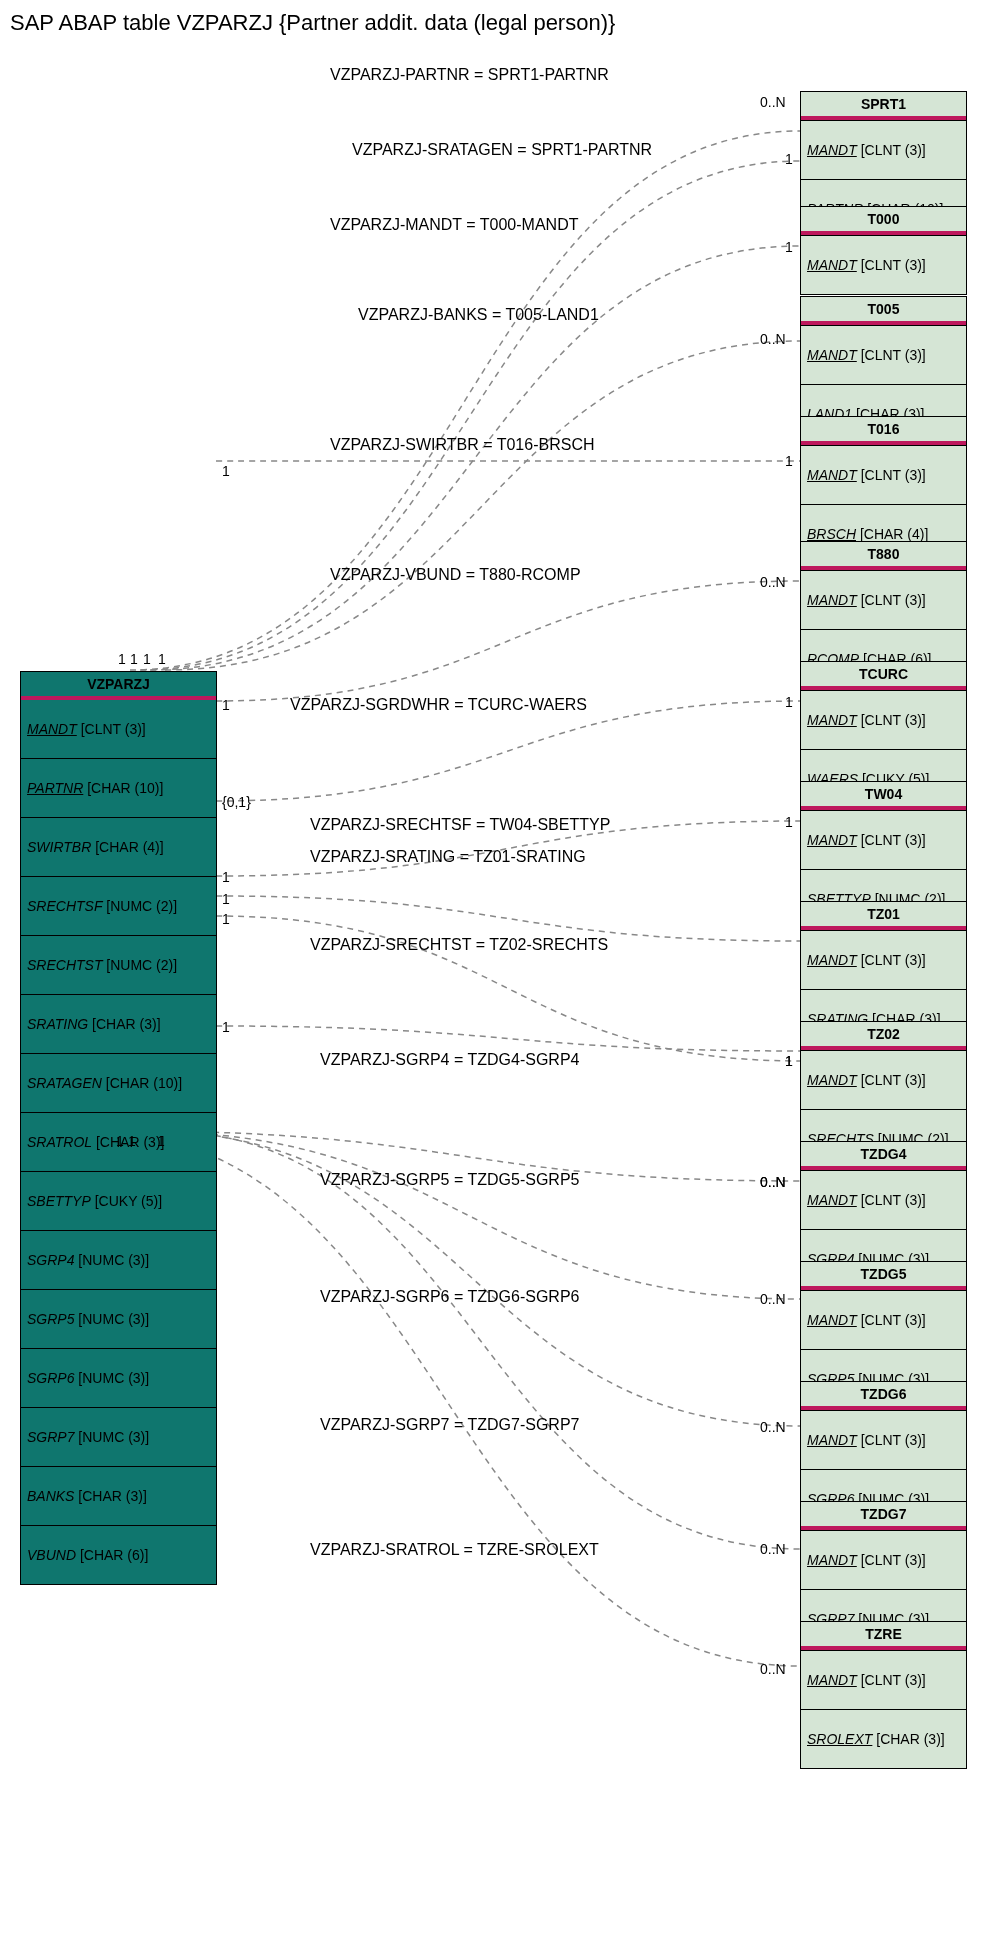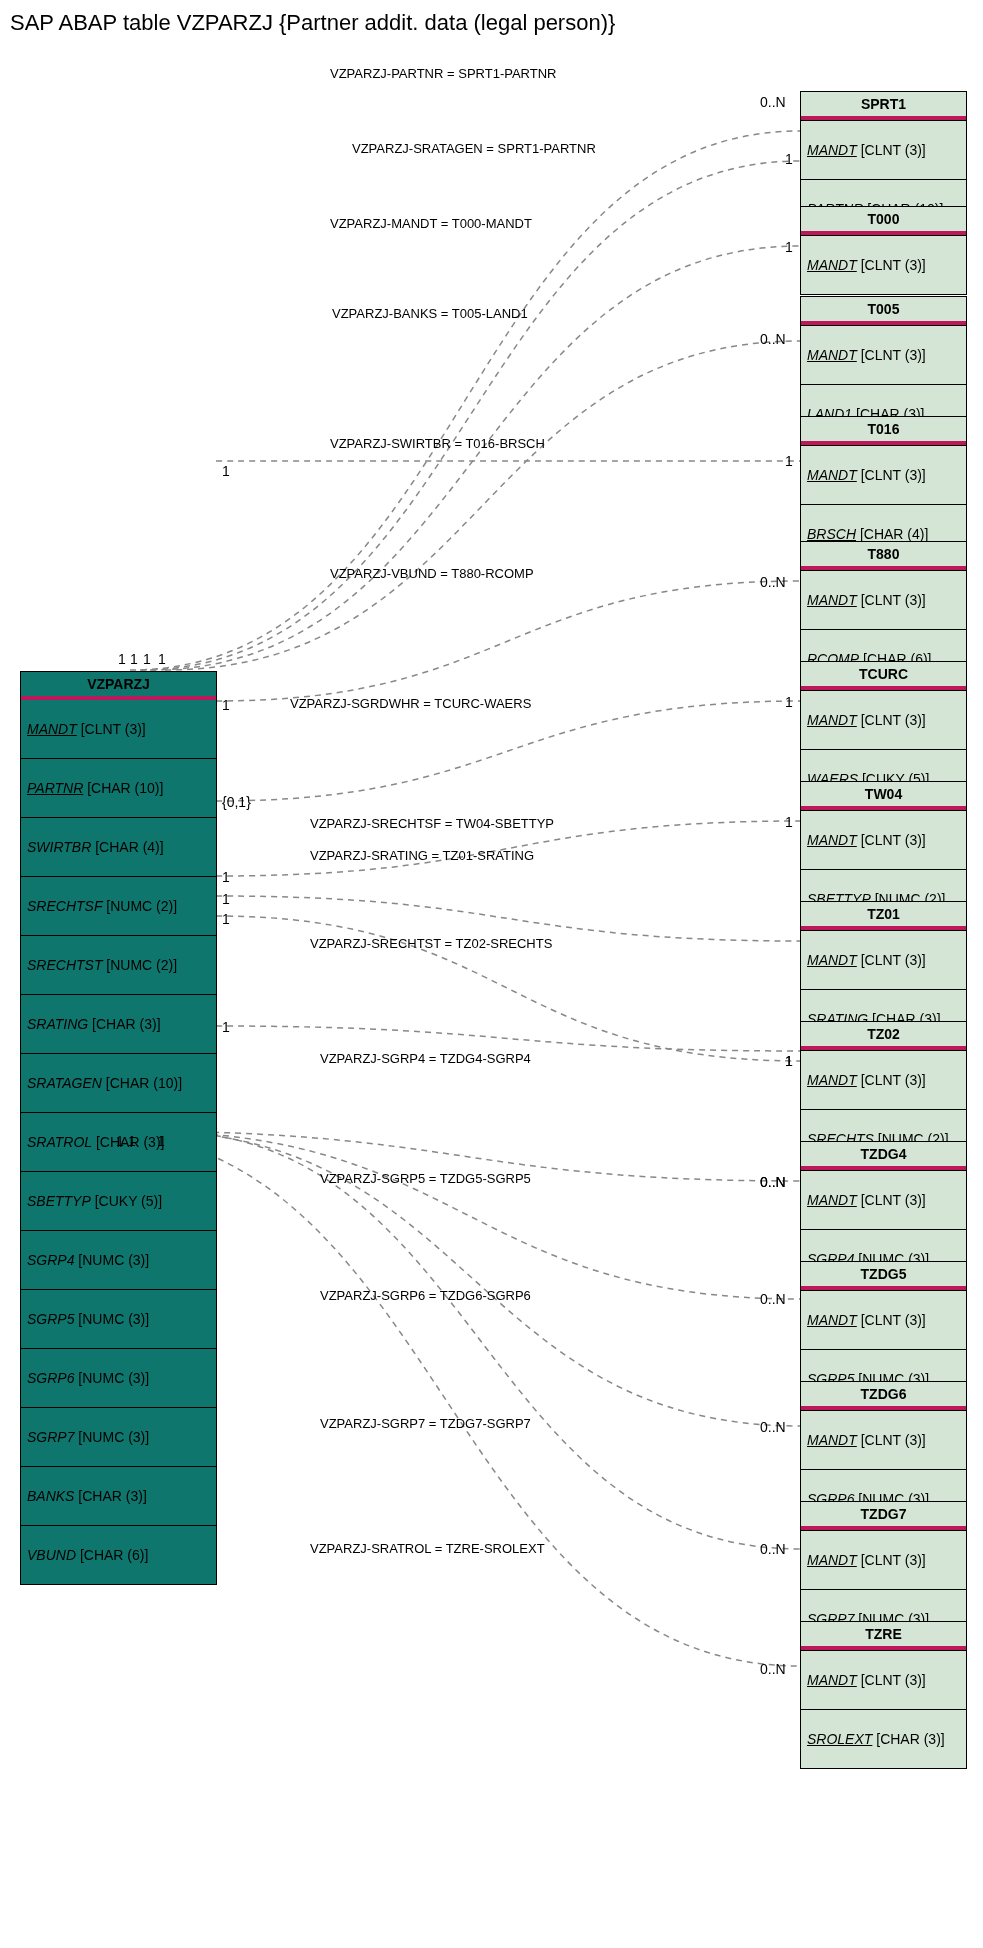--- a/index.html
+++ b/index.html
@@ -64,21 +64,21 @@
     pointer-events: none;
   }
   svg.connectors path {
     fill: none;
     stroke: #888;
     stroke-width: 1.5;
     stroke-dasharray: 6,5;
   }
   .edge-label {
     position: absolute;
-    font-size: 13px;
+    font-size: 16px;
     white-space: nowrap;
     background: rgba(255,255,255,0);
   }
   .card-label {
     position: absolute;
     font-size: 14px;
     white-space: nowrap;
   }
 </style>
 </head>
@@ -202,21 +202,21 @@
   <div id="label-container">
       <div class="edge-label" style="left: 320px; top: 25px;">VZPARZJ-PARTNR = SPRT1-PARTNR</div>
       <div class="card-label" style="left: 108px; top: 610px;">1</div>
       <div class="card-label" style="left: 750px; top: 53px;">0..N</div>
       <div class="edge-label" style="left: 300px; top: 100px; margin-left: 42px;">VZPARZJ-SRATAGEN = SPRT1-PARTNR</div>
       <div class="card-label" style="left: 120px; top: 610px;">1</div>
       <div class="card-label" style="left: 775px; top: 110px;">1</div>
       <div class="edge-label" style="left: 320px; top: 175px;">VZPARZJ-MANDT = T000-MANDT</div>
       <div class="card-label" style="left: 133px; top: 610px;">1</div>
       <div class="card-label" style="left: 775px; top: 198px;">1</div>
-      <div class="edge-label" style="left: 322px; top: 265px;">VZPARZJ-BANKS = T005-LAND1</div>
+      <div class="edge-label" style="left: 348px; top: 265px;">VZPARZJ-BANKS = T005-LAND1</div>
       <div class="card-label" style="left: 148px; top: 610px;">1</div>
       <div class="card-label" style="left: 750px; top: 290px;">0..N</div>
       <div class="edge-label" style="left: 320px; top: 395px;">VZPARZJ-SWIRTBR = T016-BRSCH</div>
       <div class="card-label" style="left: 212px; top: 422px;">1</div>
       <div class="card-label" style="left: 775px; top: 412px;">1</div>
       <div class="edge-label" style="left: 320px; top: 525px;">VZPARZJ-VBUND = T880-RCOMP</div>
       <div class="card-label" style="left: 212px; top: 656px;">1</div>
       <div class="card-label" style="left: 750px; top: 533px;">0..N</div>
       <div class="edge-label" style="left: 280px; top: 655px;">VZPARZJ-SGRDWHR = TCURC-WAERS</div>
       <div class="card-label" style="left: 212px; top: 753px;">{0,1}</div>

